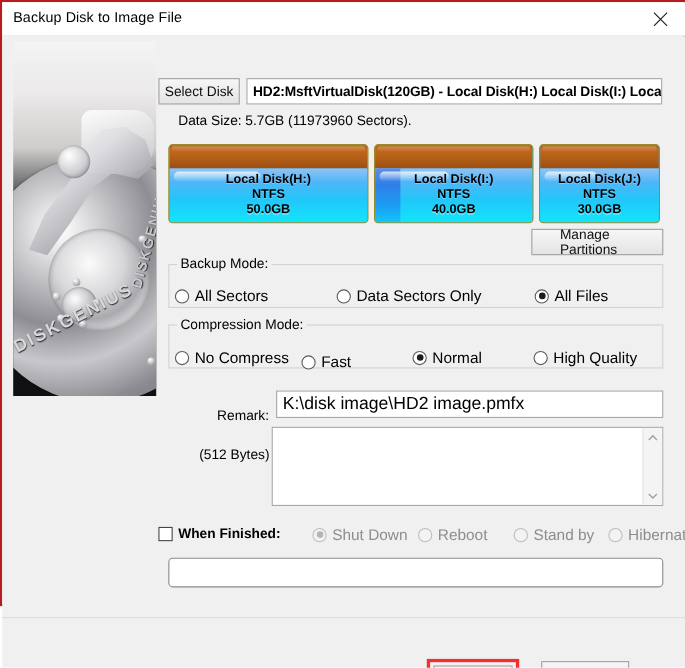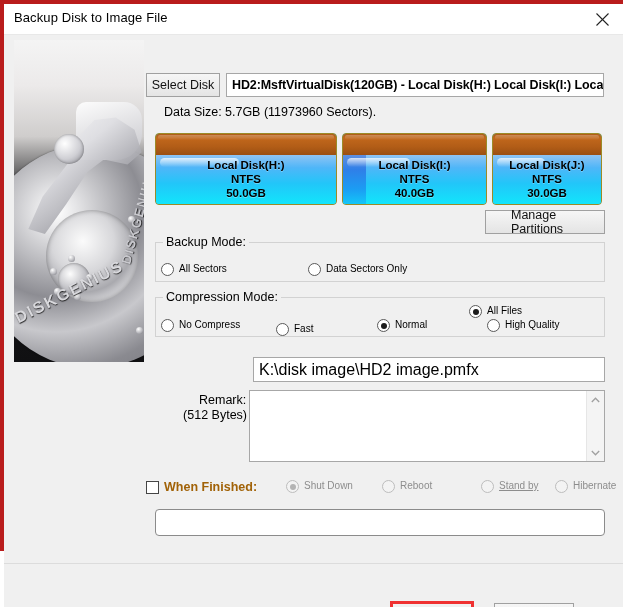--- a/index.html
+++ b/index.html
@@ -13,21 +13,21 @@
     color: #000000;
     -webkit-font-smoothing: antialiased;
     overflow: hidden;
   }
 
   
   #window {
     position: relative;
     width: 623px; height: 551px;
     box-sizing: border-box;
-    border: 4px solid #b91c1c;
+    border: 2px solid #b91c1c;
     background: #f0f0f0;
   }
 
   
   #titlebar {
     position: absolute; left: 0; top: 0;
     width: 621px; height: 30px;
     background: #ffffff;
     border-bottom: 1px solid #e8e8e8;
   }
@@ -233,22 +233,22 @@
     padding: 0 3px;
     font-size: 12.5px; color: #000;
     white-space: nowrap;
   }
   #group-backup { left: 151px; top: 207px; width: 450px; height: 40px; }
   #group-compress { left: 151px; top: 262px; width: 450px; height: 40px; }
 
   
   .radio {
     position: absolute;
-    display: flex; align-items: flex-start;
-    font-size: 10px; color: #000;
+    display: flex; align-items: center;
+    font-size: 14px; color: #000;
     white-space: nowrap;
     cursor: default;
   }
   .radio .dot {
     width: 13px; height: 13px;
     border-radius: 50%;
     border: 1px solid #5a5a5a;
     background: #ffffff;
     margin-right: 5px;
     box-sizing: border-box;
@@ -263,40 +263,40 @@
     background: #1c1c1c;
   }
   .radio.disabled { color: #8d8d8d; padding-left: 30px; }
   .radio.disabled .dot { border-color: #bdbdbd; background: #f3f3f3; }
   .radio.disabled.on .dot:after { background: #b4b4b4; }
 
   
   .check {
     position: absolute;
     display: flex; align-items: center;
-    font-size: 12.5px; color: #a16207;
+    font-size: 12.5px; color: #000000;
     white-space: nowrap;
     cursor: default;
   }
   .check .box {
     width: 13px; height: 13px;
     border: 1px solid #454545;
     background: #ffffff;
     margin-right: 5px;
     box-sizing: border-box;
     position: relative;
     flex: 0 0 auto;
   }
 
   
   #select-image-btn { left: 142px; top: 322px; width: 102px; height: 25px; }
   #image-path { left: 249px; top: 322px; width: 352px; height: 25px; }
 
   
-  #remark-label  { left: 195px; top: 358px; width: 48px; text-align: left; }
+  #remark-label  { left: 195px; top: 338px; width: 48px; text-align: center; }
   #remark-bytes  { left: 169px; top: 373px; width: 74px; text-align: right; }
   #remark-box {
     position: absolute; left: 245px; top: 355px; width: 356px; height: 72px;
     box-sizing: border-box;
     background: #ffffff;
     border: 1px solid #a7a7a7;
   }
   #remark-scroll {
     position: absolute; right: 0; top: 0; width: 17px; height: 70px;
     background: #f4f4f4;
@@ -307,21 +307,21 @@
     display: flex; align-items: center; justify-content: center;
     color: #9a9a9a; font-size: 9px;
   }
   #remark-scroll .arw.up { top: 0; }
   #remark-scroll .arw.dn { bottom: 0; }
 
   
   #when-finished-check { left: 142px; top: 445px; font-weight: bold; }
   #wf-shutdown  { left: 252px; top: 445px; }
   #wf-reboot    { left: 348px; top: 445px; }
-  #wf-standby   { left: 447px; top: 445px; text-decoration: underline; }
+  #wf-standby   { left: 435px; top: 445px; }
   #wf-hibernate { left: 521px; top: 445px; }
 
   
   #progress-bar {
     position: absolute; left: 151px; top: 474px; width: 450px; height: 27px;
     box-sizing: border-box;
     background: #ffffff;
     border: 1px solid #8b8b8b;
     border-radius: 4px;
   }
@@ -433,21 +433,21 @@
       <span class="legend">Backup Mode:</span>
     </div>
     <div class="radio" id="bm-0" style="left:157px;top:228px;">
       <span class="dot"></span>
       <span>All Sectors</span>
     </div>
     <div class="radio" id="bm-1" style="left:304px;top:228px;">
       <span class="dot"></span>
       <span>Data Sectors Only</span>
     </div>
-    <div class="radio on" id="bm-2" style="left:465px;top:228px;margin-top:42px;">
+    <div class="radio on" id="bm-2" style="left:484px;top:228px;">
       <span class="dot"></span>
       <span>All Files</span>
     </div>
 
     <div class="group" id="group-compress">
       <span class="legend">Compression Mode:</span>
     </div>
     <div class="radio" id="cm-0" style="left:157px;top:284px;">
       <span class="dot"></span>
       <span>No Compress</span>

